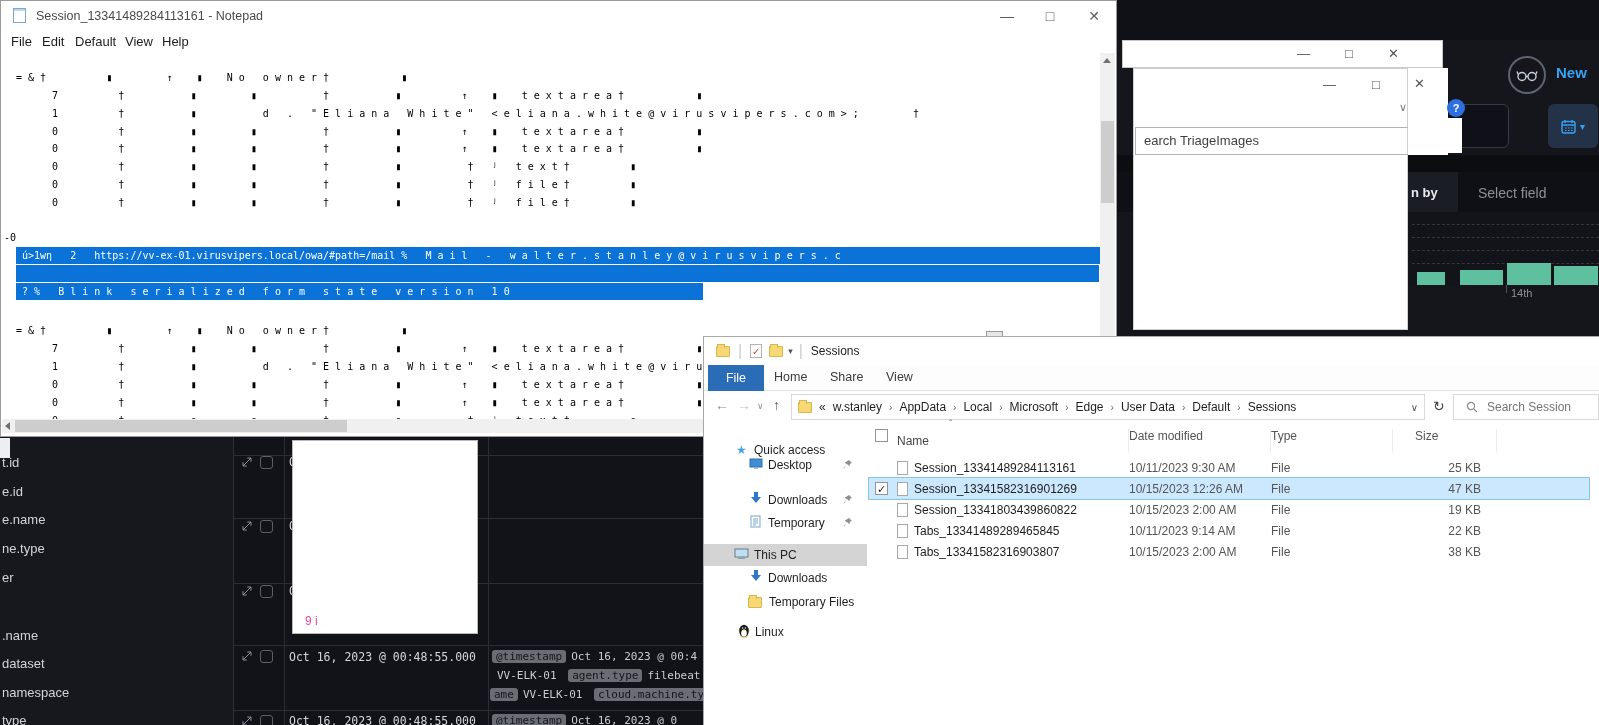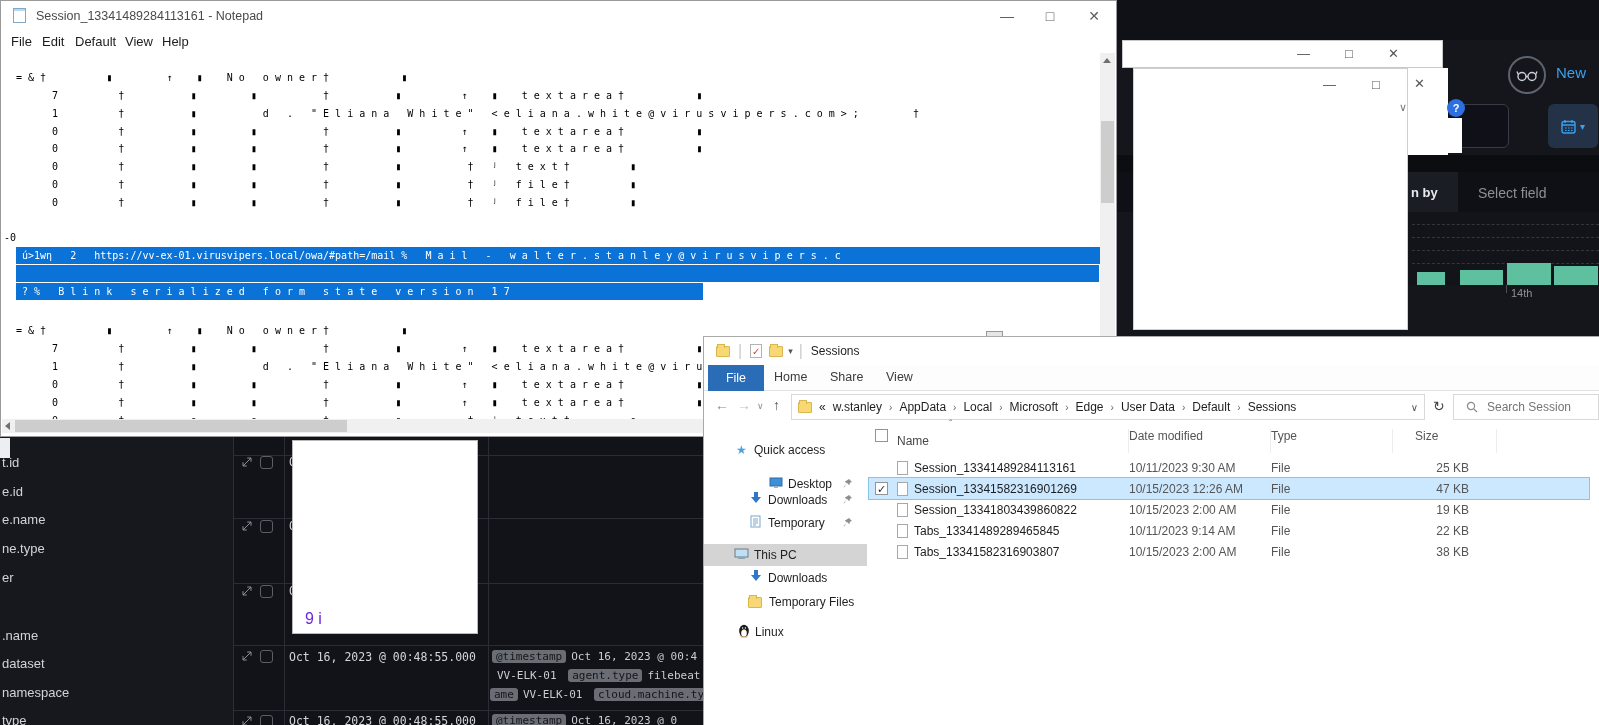--- a/index.html
+++ b/index.html
@@ -7,21 +7,21 @@
   .screen {
     position:relative; width:1599px; height:725px; overflow:hidden;
     font-family:"Liberation Sans","DejaVu Sans",sans-serif;
     background:#15161b;
   }
 
   
   .kibana { position:absolute; inset:0; background:#15161b; }
   .k-topstrip { position:absolute; left:1117px; top:0; right:0; height:40px; background:#101116; }
   .k-glasses { position:absolute; left:1508px; top:56px; width:38px; height:38px; border:2px solid #5b6470; border-radius:50%; display:flex; align-items:center; justify-content:center; }
-  .k-new { position:absolute; left:1556px; top:64px; font-size:15px; font-weight:normal; color:#3aa0f0; }
+  .k-new { position:absolute; left:1556px; top:64px; font-size:15px; font-weight:bold; color:#3aa0f0; }
   .k-input { position:absolute; left:1424px; top:104px; width:85px; height:44px; background:#101118; border:1px solid #363c48; border-radius:6px; }
   .k-cal { position:absolute; left:1548px; top:104px; width:50px; height:44px; background:#233246; border-radius:6px; display:flex; align-items:center; justify-content:center; gap:4px; color:#3aa0f0; }
   .k-divider { position:absolute; left:1117px; top:155px; right:0; height:17px; background:#0c0d11; }
   .k-breakrow { position:absolute; left:1117px; top:172px; right:0; height:40px; background:#0f1015; }
   .k-breaklabel { position:absolute; left:1402px; top:172px; width:56px; height:40px; background:#1b1d24; }
   .k-breaklabel span { position:absolute; left:9px; top:13px; font-size:13px; font-weight:bold; color:#e8eaed; }
   .k-selectfield { position:absolute; left:1478px; top:185px; font-size:14px; color:#8b9099; }
   .k-plot { position:absolute; left:1408px; top:212px; width:191px; height:73px; background:#131419; }
   .k-grid { position:absolute; left:4px; right:0; height:0; border-top:1px dashed #33363e; }
   .k-bar { position:absolute; bottom:0; background:#5fc0a0; }
@@ -82,21 +82,21 @@
   .side-icon { display:inline-block; width:15px; text-align:center; }
   .pin { position:absolute; right:14px; top:5px; }
   .ex-files { position:absolute; left:165px; top:88px; width:731px; height:301px; background:#fff; }
   .f-header { position:absolute; left:0; top:4px; width:100%; height:24px; display:flex; font-size:12px; color:#454545; }
   .f-row { position:absolute; left:0; width:720px; height:21px; display:flex; align-items:center; font-size:12px; color:#1d1d1d; }
   .f-row.sel { background:#cce8ff; outline:1px solid #86c4ea; }
   .c-check { width:28px; padding-left:6px; }
   .c-name { width:232px; display:flex; align-items:center; gap:6px; overflow:hidden; }
   .c-date { width:142px; color:#555; }
   .c-type { width:122px; color:#555; }
-  .c-size { width:104px; text-align:right; padding-right:28px; color:#555; }
+  .c-size { width:104px; text-align:right; padding-right:16px; color:#555; }
   .hd { border-right:1px solid #ececec; }
   .xcheck { width:13px; height:13px; border:1px solid #949494; background:#fff; display:inline-block; }
   .xcheck.on { color:#2a2a2a; font-size:11px; line-height:12px; text-align:center; }
   .ficon { width:11px; height:14px; background:#fff; border:1px solid #a8a8a8; display:inline-block; flex:none; }
   .folder { width:14px; height:11px; background:#f8d775; border:1px solid #d8b74e; border-radius:1px; position:relative; display:inline-block; }
   .folder:before { content:""; position:absolute; left:0; top:-3px; width:6px; height:3px; background:#f8d775; border:1px solid #d8b74e; border-bottom:none; }
   .caret-up { font-size:10px; color:#777; }
 </style>
 </head>
 <body>
@@ -216,29 +216,30 @@
   <div class="winwhite" style="left:1122px;top:40px;width:321px;height:28px;border:1px solid #c9c9c9;">
     <span class="wctl" style="left:174px;top:5px">—</span>
     <span class="wctl" style="left:222px;top:5px">□</span>
     <span class="wctl" style="left:265px;top:5px">✕</span>
   </div>
 
   <div class="winwhite" style="left:1133px;top:68px;width:275px;height:262px;border:1px solid #cfcfcf;">
     <span class="wctl" style="left:189px;top:8px">—</span>
     <span class="wctl" style="left:238px;top:8px">□</span>
     <span class="wctl" style="left:265px;top:32px;color:#777;font-size:11px">∨</span>
+    <div class="w2-search">earch TriageImages</div>
   </div>
   <div class="winwhite" style="left:1408px;top:68px;width:40px;height:87px;">
     <span class="wctl" style="left:6px;top:8px">✕</span>
   </div>
   <div class="winwhite" style="left:1448px;top:118px;width:14px;height:35px;"></div>
   <div class="help-circle">?</div>
 
   <div class="winwhite" style="left:292px;top:440px;width:186px;height:194px;border:1px solid #b9b9b9;">
-    <span style="position:absolute;left:12px;bottom:5px;font-size:16px;color:#6d28d9;">9 i</span>
+    <span style="position:absolute;left:12px;bottom:5px;font-size:12px;color:#ec4899;">9 i</span>
   </div>
   <div class="winwhite" style="left:0;top:438px;width:10px;height:20px;background:#eceff1;"></div>
 
   <div class="notepad">
     <div class="np-title">
       <div style="position:absolute;left:12px;top:7px;width:13px;height:15px;background:#fff;border:1px solid #7fa8c6;box-shadow:inset 0 2px 0 #bcd8ec;"></div>
       <span class="np-title-text">Session_13341489284113161 - Notepad</span>
       <span class="np-ctl" style="left:996px">—</span>
       <span class="np-ctl" style="left:1039px">□</span>
       <span class="np-ctl" style="left:1083px">✕</span>
@@ -255,21 +256,21 @@
       <div class="nl" style="top:34px">      7          †           ▮         ▮           †           ▮          ↑    ▮    t e x t a r e a †            ▮</div>
       <div class="nl" style="top:52px">      1          †           ▮           d   .   " E l i a n a   W h i t e "   &lt; e l i a n a . w h i t e @ v i r u s v i p e r s . c o m &gt; ;         †</div>
       <div class="nl" style="top:70px">      0          †           ▮         ▮           †           ▮          ↑    ▮    t e x t a r e a †            ▮</div>
       <div class="nl" style="top:87px">      0          †           ▮         ▮           †           ▮          ↑    ▮    t e x t a r e a †            ▮</div>
       <div class="nl" style="top:105px">      0          †           ▮         ▮           †           ▮           †   ʲ   t e x t †          ▮</div>
       <div class="nl" style="top:123px">      0          †           ▮         ▮           †           ▮           †   ʲ   f i l e †          ▮</div>
       <div class="nl" style="top:141px">      0          †           ▮         ▮           †           ▮           †   ʲ   f i l e †          ▮</div>
       <div class="nl" style="top:176px;left:2px">-0</div>
       <div class="nsel" style="top:194px;width:1202px"> ú&gt;1wη   2   https://vv-ex-01.virusvipers.local/owa/#path=/mail %   M a i l   -   w a l t e r . s t a n l e y @ v i r u s v i p e r s . c</div>
       <div class="nsel" style="top:212px;width:1083px"></div>
-      <div class="nsel" style="top:230px;width:687px"> ? %   B l i n k   s e r i a l i z e d   f o r m   s t a t e   v e r s i o n   1 7</div>
+      <div class="nsel" style="top:230px;width:687px"> ? %   B l i n k   s e r i a l i z e d   f o r m   s t a t e   v e r s i o n   1 0</div>
       <div class="nl" style="top:269px">= &amp; †          ▮         ↑    ▮    N o   o w n e r †            ▮</div>
       <div class="nl" style="top:287px">      7          †           ▮         ▮           †           ▮          ↑    ▮    t e x t a r e a †            ▮</div>
       <div class="nl" style="top:305px">      1          †           ▮           d   .   " E l i a n a   W h i t e "   &lt; e l i a n a . w h i t e @ v i r u s v i p e r s . c o m &gt; ;         †</div>
       <div class="nl" style="top:323px">      0          †           ▮         ▮           †           ▮          ↑    ▮    t e x t a r e a †            ▮</div>
       <div class="nl" style="top:341px">      0          †           ▮         ▮           †           ▮          ↑    ▮    t e x t a r e a †            ▮</div>
       <div class="nl" style="top:359px">      0          †           ▮         ▮           †           ▮           †   ʲ   t e x t †          ▮</div>
     </div>
     <div class="np-vscroll">
       <span class="tri-up"></span>
       <div class="np-vthumb"></div>
@@ -331,21 +332,21 @@
           </svg>
         <span>Search Session</span>
       </div>
     </div>
 
     <div class="ex-side">
       <div class="side-item" style="top:16px;padding-left:30px">
         <span class="side-icon" style="color:#4aa3e0">★</span>
         <span style="margin-left:5px">Quick access</span>
       </div>
-      <div class="side-item" style="top:50px;padding-left:64px">
+      <div class="side-item" style="top:31px;padding-left:44px">
         <span class="side-icon"><svg width="14" height="12" viewBox="0 0 14 12">
               <rect x="1" y="1" width="12" height="8" fill="#3f8fd6" stroke="#2f6da6"></rect>
               <rect x="5" y="9.5" width="4" height="1.5" fill="#9bb6c9"></rect>
             </svg></span>
         <span style="margin-left:5px">Desktop</span>
         <svg class="pin" width="11" height="11" viewBox="0 0 11 11">
             <path d="M7 1l3 3-2 .7-.7 2.6L5 5 2 9.5 1.5 9 5 5.3 2.7 3.7z" fill="#8f8f8f"></path>
           </svg>
       </div>
       <div class="side-item" style="top:66px;padding-left:44px">

